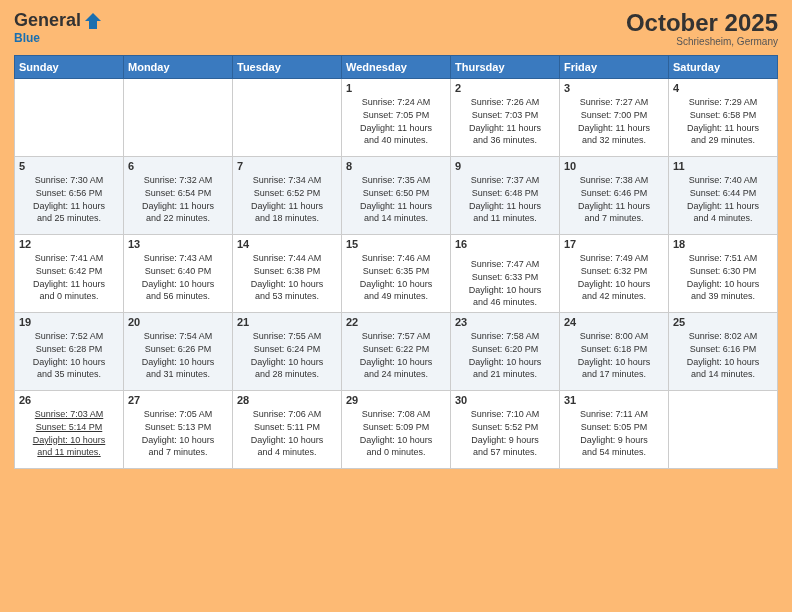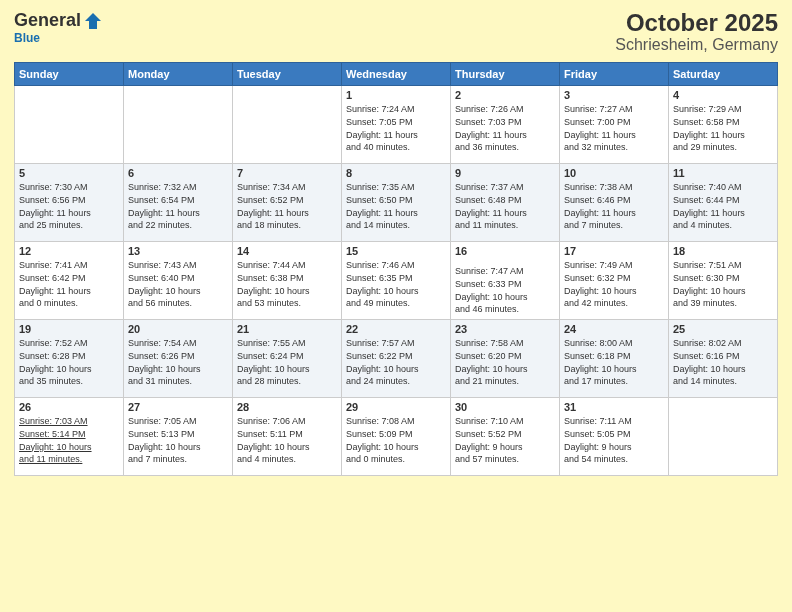--- a/index.html
+++ b/index.html
@@ -6,21 +6,21 @@
     body {
       font-family: Arial, sans-serif;
       background: #fff;
       width: 792px;
       height: 612px;
       overflow: hidden;
     }
     .page {
       width: 792px;
       height: 612px;
-      background: #fef9c3;
+      background: #fdba74;
       padding: 10px 14px 10px 14px;
     }
     .header {
       display: flex;
       justify-content: space-between;
       align-items: flex-start;
       margin-bottom: 8px;
     }
     .logo {
       display: flex;
@@ -49,21 +49,21 @@
     .title-block {
       text-align: right;
     }
     .month-title {
       font-size: 24px;
       font-weight: bold;
       color: #333;
       line-height: 1.1;
     }
     .location {
-      font-size: 16px;
+      font-size: 10px;
       color: #555;
     }
     .calendar {
       width: 100%;
       border-collapse: collapse;
       table-layout: fixed;
     }
     .calendar th {
       background: #3a7abf;
       color: #fff;
@@ -89,20 +89,21 @@
       font-size: 11px;
       font-weight: bold;
       color: #333;
       display: block;
       margin-bottom: 2px;
     }
     .day-info {
       font-size: 9px;
       line-height: 1.4;
       color: #333;
+      text-align: center;
     }
     .empty-cell {
       background: #fff !important;
     }
   </style>
 </head>
 <body>
 
 <div class="page">
   <div class="header">

